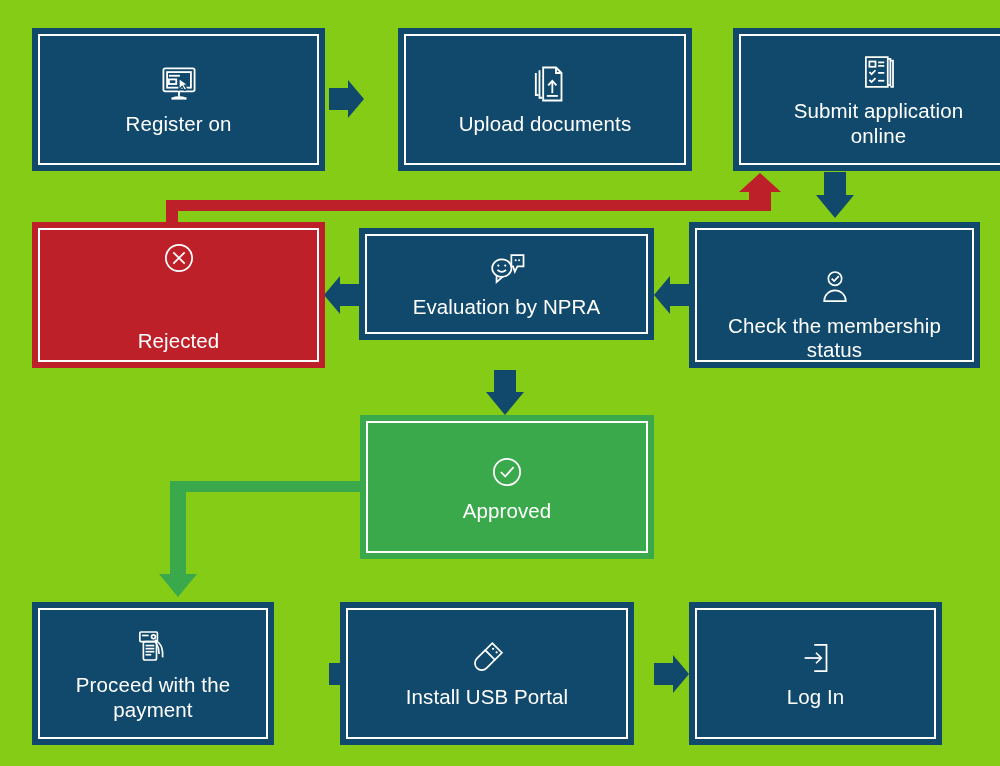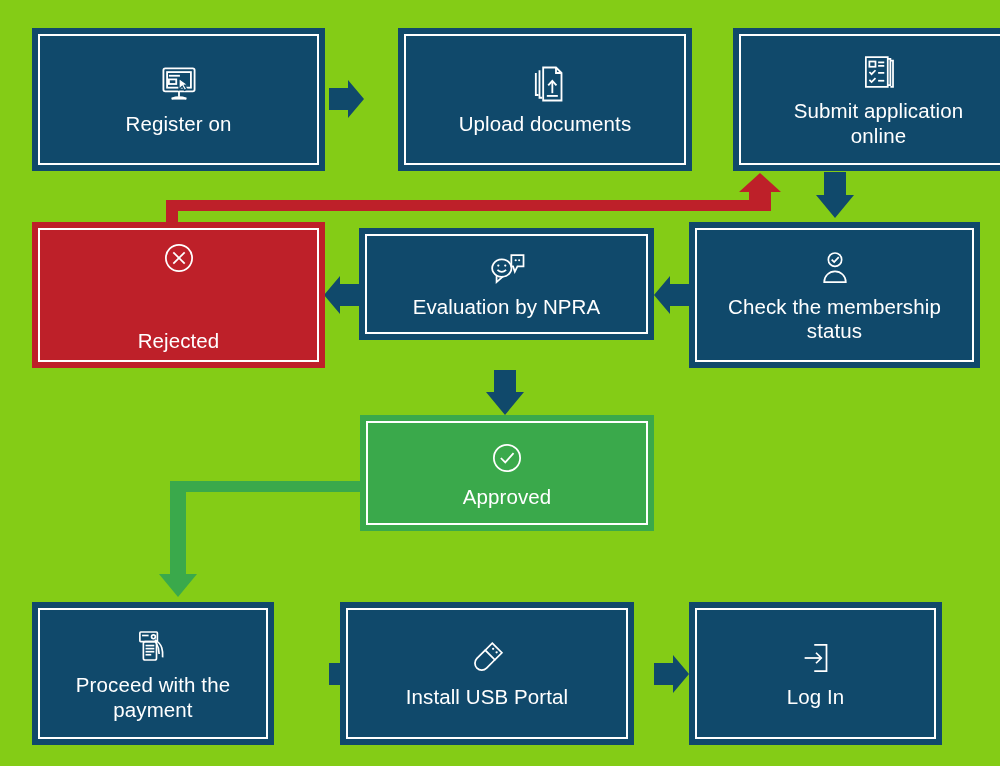--- a/index.html
+++ b/index.html
@@ -192,34 +192,34 @@
         <path d="M18 12 a11 10 0 1 0 0.1 0 Z"></path>
         <path d="M12 30 L12 38 L19.5 31.5"></path>
         <circle cx="14" cy="19" r="1.3" fill="#ffffff" stroke="none"></circle>
         <circle cx="22" cy="19" r="1.3" fill="#ffffff" stroke="none"></circle>
         <path d="M13 24 q5 4.5 10 0"></path>
       </svg>
     </span>
     <span class="label">Evaluation by NPRA</span>
   </div>
 
-  <div class="node blue" style="left:689px; top:222px; width:291px; height:146px;">
+  <div class="node blue" style="left:689px; top:222px; width:291px; height:146px;justify-content:flex-end;">
     <span class="inner-frame"></span>
     <span class="glyph">
       <svg width="40" height="42" viewBox="0 0 48 48" fill="none" stroke="#ffffff" stroke-width="2">
         <circle cx="24" cy="14" r="8"></circle>
         <path d="M20 14 L23 17 L28.5 11"></path>
         <path d="M11 41 a13 13 0 0 1 26 0 Z"></path>
       </svg>
     </span>
     <span class="label">Check the membership
 status</span>
   </div>
 
-  <div class="node green" style="left:360px; top:415px; width:294px; height:116px;">
+  <div class="node green" style="left:360px; top:415px; width:294px; height:144px;">
     <span class="inner-frame"></span>
     <span class="glyph">
       <svg width="42" height="42" viewBox="0 0 48 48" fill="none" stroke="#ffffff" stroke-width="2">
         <circle cx="24" cy="24" r="15"></circle>
         <path d="M17 24 L22 29 L31.5 18.5"></path>
       </svg>
     </span>
     <span class="label">Approved</span>
   </div>
 

